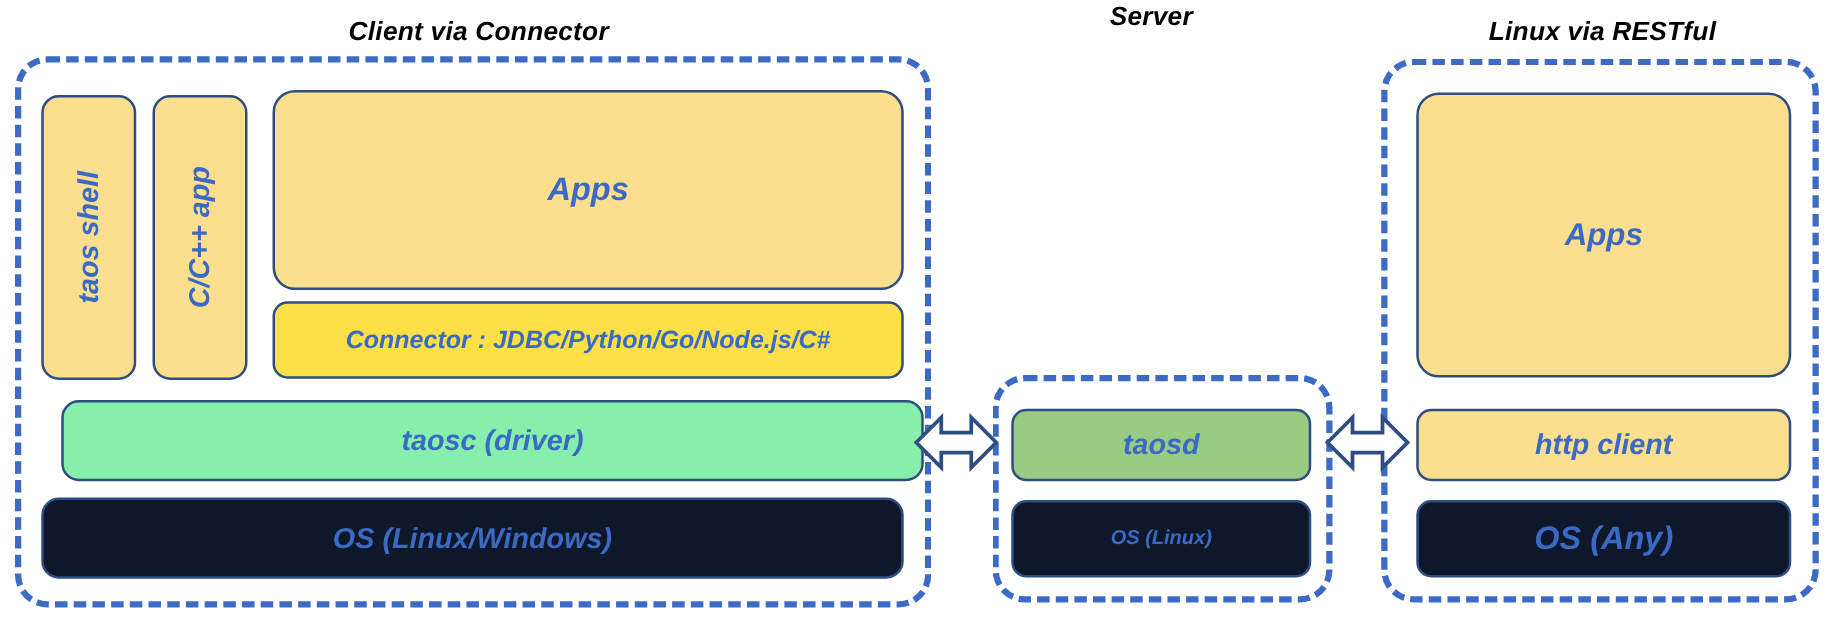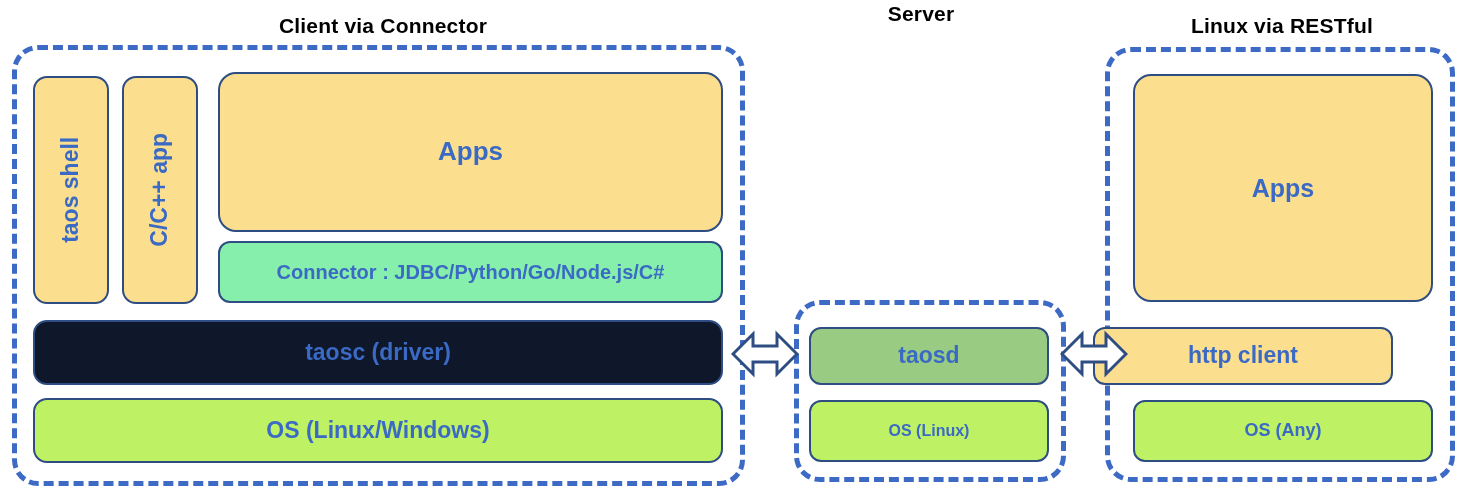--- a/index.html
+++ b/index.html
@@ -3,21 +3,21 @@
 <meta charset="utf-8">
 <style>
   html,body{margin:0;padding:0;}
   body{
     width:1467px;height:498px;
     background:#ffffff;
     font-family:"Liberation Sans", sans-serif;
     overflow:hidden;
     position:relative;
   }
-  #stage{position:absolute;left:0;top:0;width:1467px;height:350px;}
+  #stage{position:absolute;left:0;top:0;width:1467px;height:350px;font-style:italic;}
 
   
   .sec-title{
     position:absolute;
     font-weight:bold;
     font-size:21px;
     color:#000000;
     letter-spacing:.2px;
     white-space:nowrap;
     text-align:center;
@@ -46,24 +46,24 @@
     border-radius:12px;
     color:#3b6ac4;
     font-weight:bold;
     display:flex;
     align-items:center;
     justify-content:center;
     text-align:center;
     line-height:1.2;
   }
   .yellow{background:#fcdf8e;}
-  .orange{background:#0f172a;}
-  .blue  {background:#bef264;}
+  .orange{background:#86efac;margin-left:16px;}
+  .blue  {background:#0f172a;}
   .green {background:#9acb82;}
-  .gray  {background:#86efac;}
+  .gray  {background:#fde047;}
 
   
   .vbox .vtext{
     transform:rotate(-90deg);
     white-space:nowrap;
     font-size:23px;
   }
 
   
   #box-taos-shell { left:33px;  top:76px;  width:76px;  height:228px; border-radius:14px;}
@@ -72,22 +72,22 @@
   #box-connector  { left:218px; top:241px; width:505px; height:62px;  border-radius:12px; font-size:20px;}
   #box-taosc      { left:33px;  top:320px; width:690px; height:65px;  border-radius:14px; font-size:23px;}
   #box-os-left    { left:33px;  top:398px; width:690px; height:65px;  border-radius:14px; font-size:23px;}
 
   
   #box-taosd      { left:809px; top:327px; width:240px; height:58px;  border-radius:12px; font-size:23px;align-items:center;}
   #box-os-server  { left:809px; top:400px; width:240px; height:62px;  border-radius:12px; font-size:16px;}
 
   
   #box-apps-rest  { left:1133px; top:74px;  width:300px; height:228px; border-radius:18px; font-size:25px;}
-  #box-http       { left:1093px; top:327px; width:300px; height:58px;  border-radius:12px; font-size:23px;}
-  #box-os-rest    { left:1133px; top:400px; width:300px; height:62px;  border-radius:12px; font-size:18px;}
+  #box-http       { left:1133px; top:327px; width:300px; height:58px;  border-radius:12px; font-size:23px;}
+  #box-os-rest    { left:1133px; top:400px; width:300px; height:62px;  border-radius:12px; font-size:26px;}
 
   
   .arrow{position:absolute;}
   #arrow-left{left:731px;top:324px;width:68px;height:60px;}
   #arrow-right{left:1060px;top:324px;width:68px;height:60px;}
 </style>
 </head>
 <body>
 
 <div id="stage">

